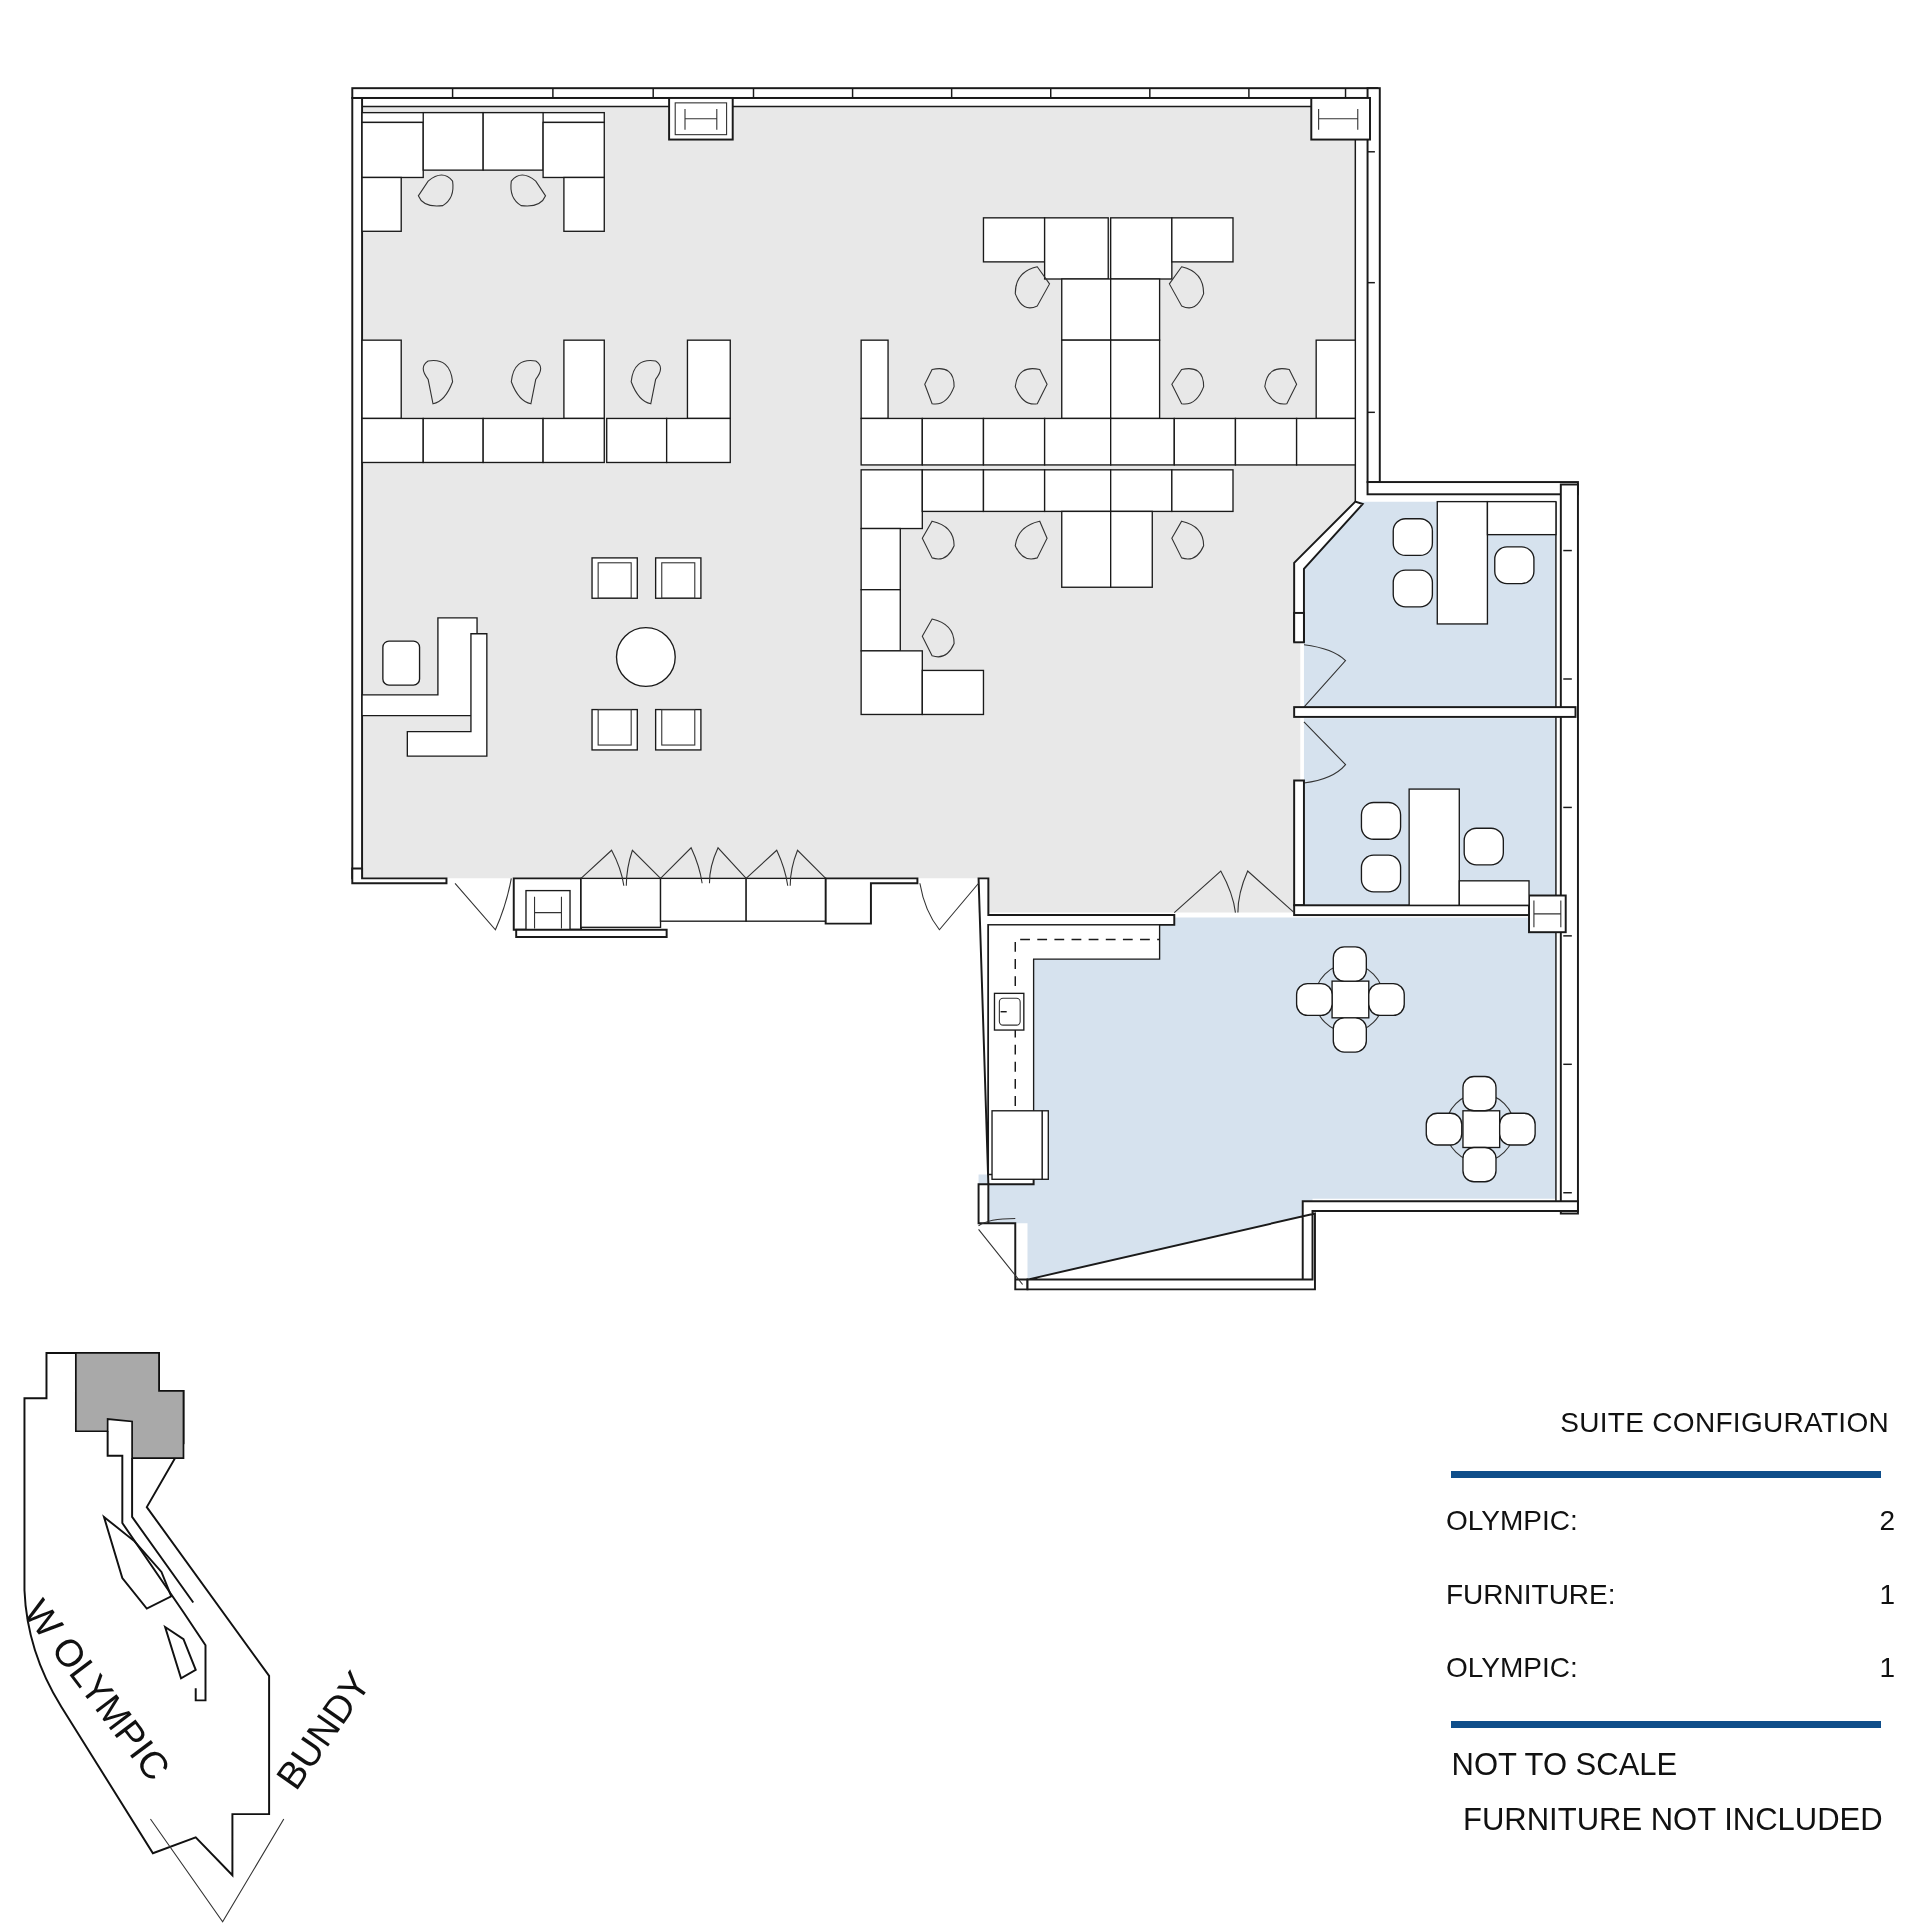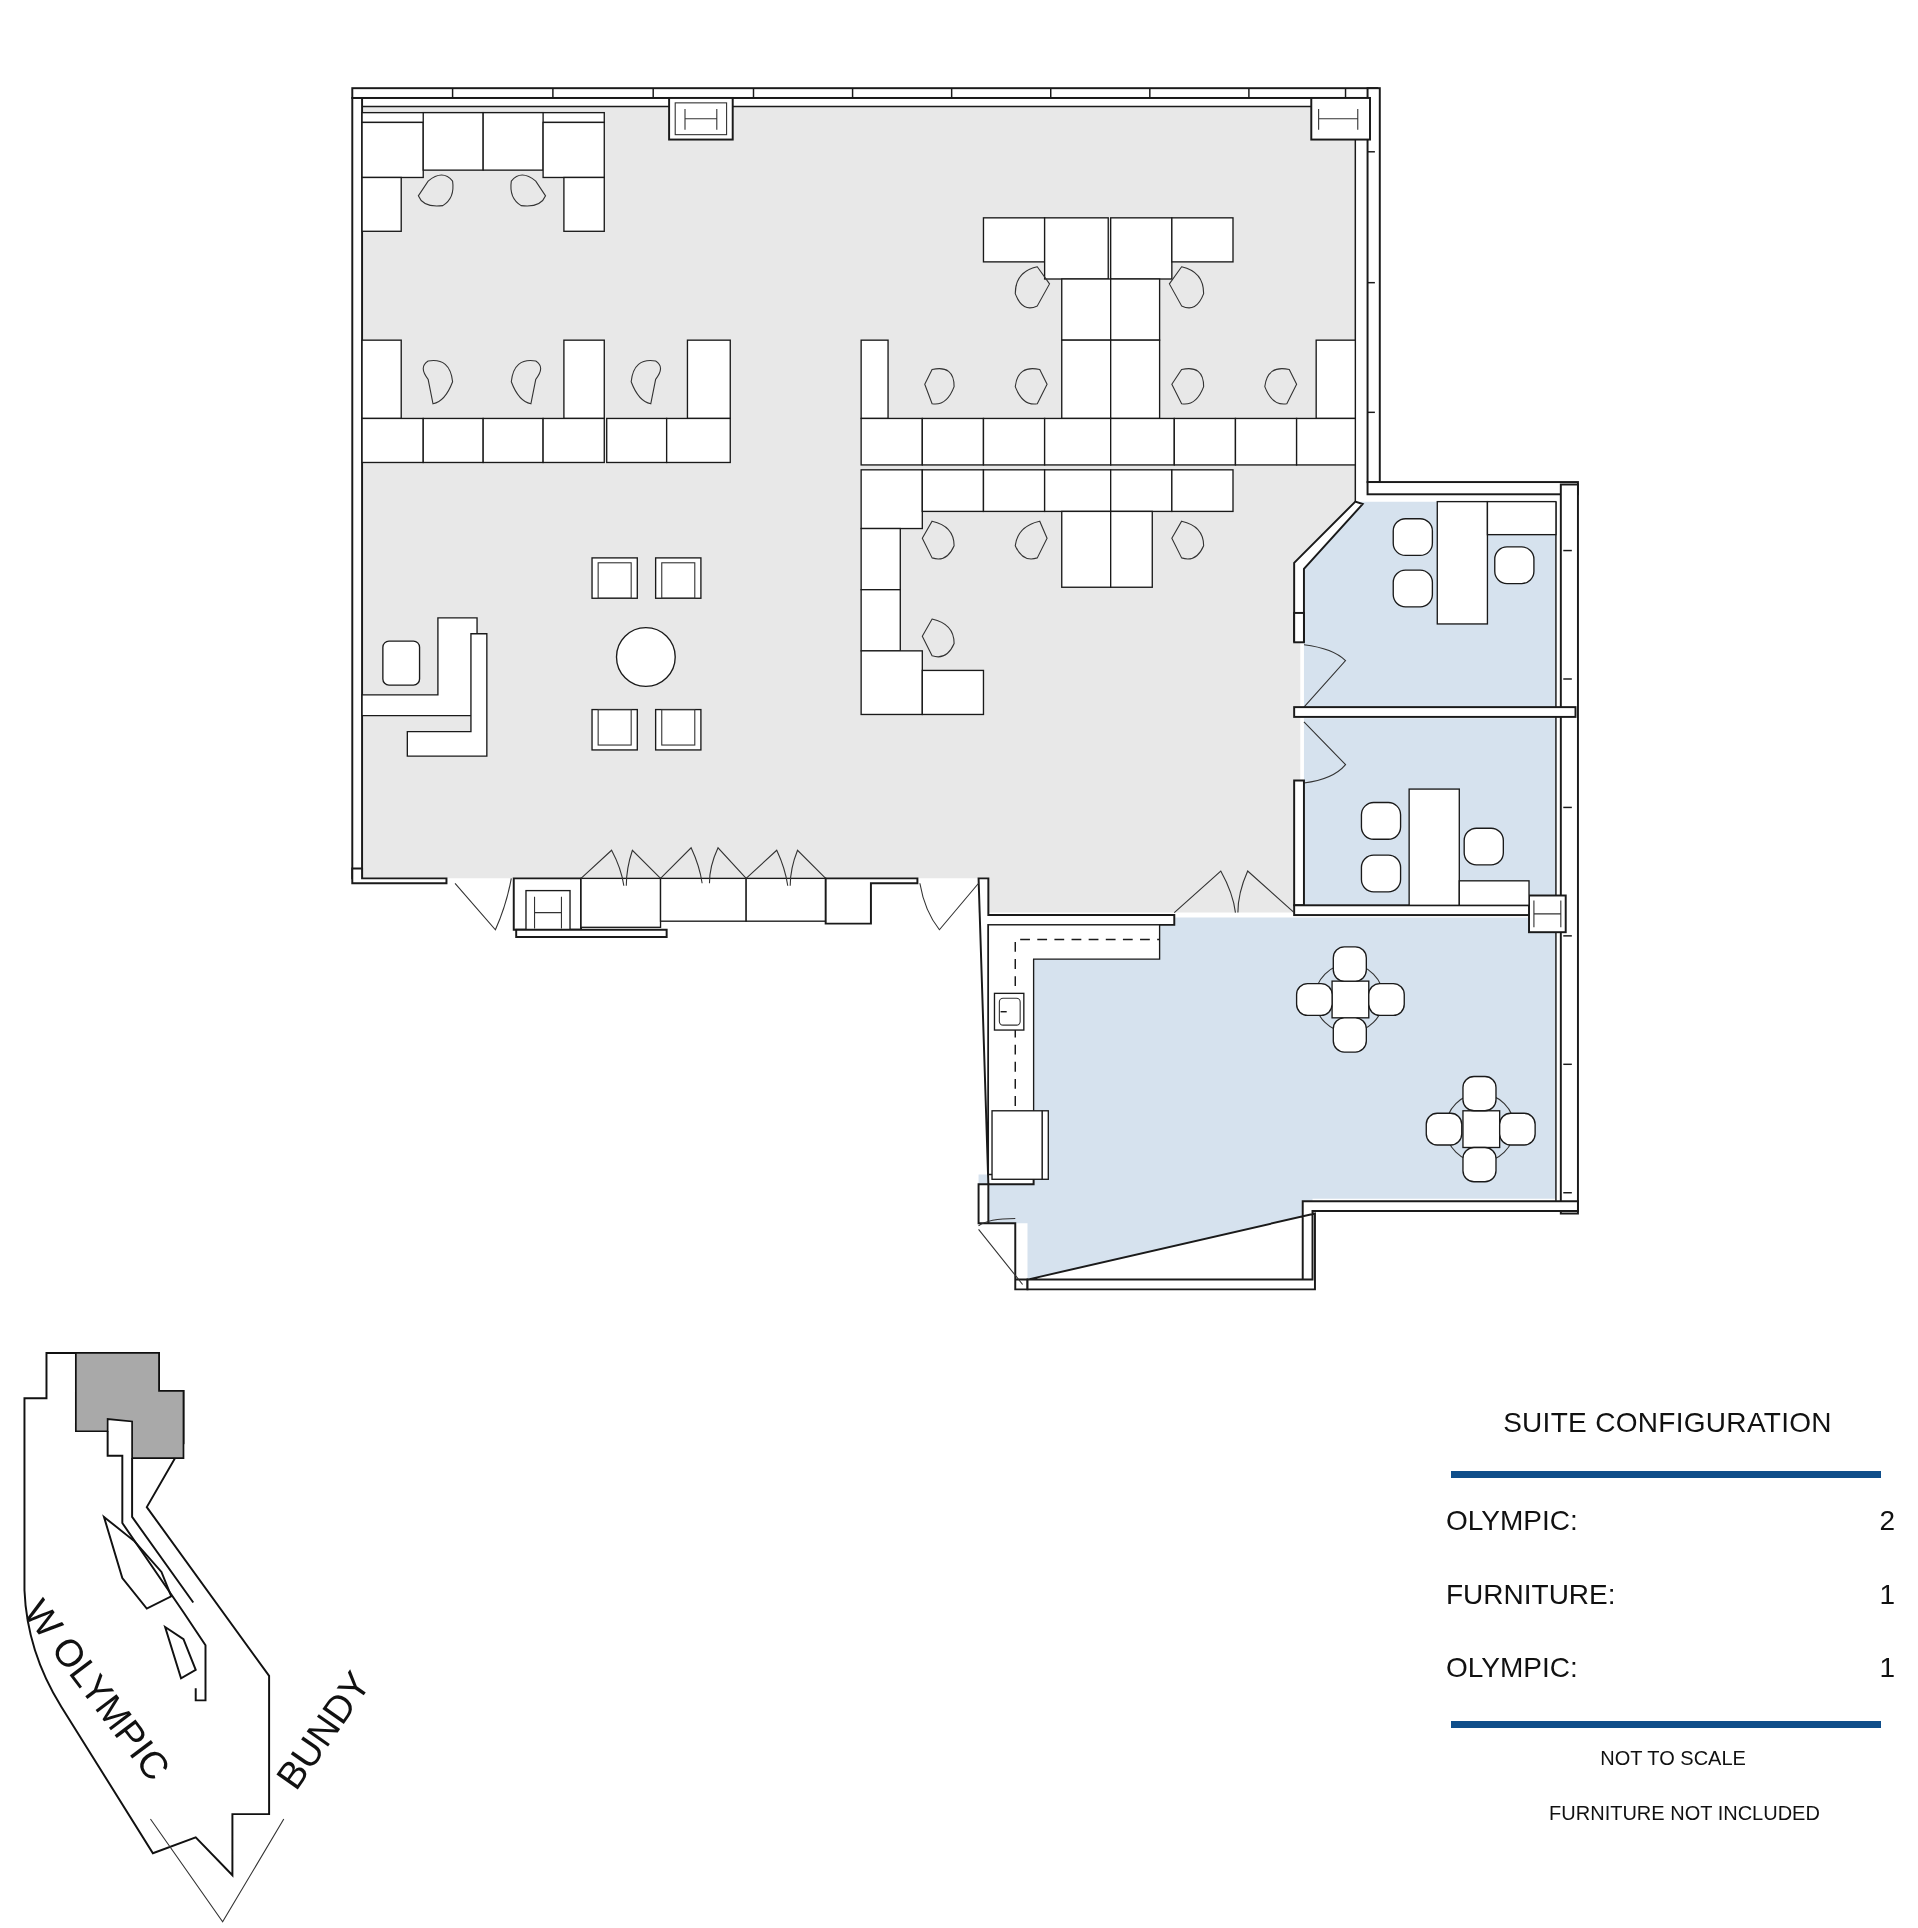--- a/index.html
+++ b/index.html
@@ -9,26 +9,26 @@
     .floor-blue { fill: #d6e2ee; }
     .wall { fill: #ffffff; stroke: #1a1a1a; stroke-width: 1.6; }
     .ln { fill: none; stroke: #1a1a1a; stroke-width: 1.2; }
     .thin { fill: none; stroke: #333; stroke-width: 0.9; }
     .furn { fill: #ffffff; stroke: #1a1a1a; stroke-width: 1.1; }
     .dash { fill: none; stroke: #1a1a1a; stroke-width: 1.2; stroke-dasharray: 8 6; }
     .key-gray { fill: #a9a9a9; stroke: #111; stroke-width: 1.4; }
     .key-out { fill: none; stroke: #111; stroke-width: 1.6; }
     .street-label { font-family: "Liberation Sans", sans-serif; font-size: 31px; fill: #111; }
     .legend { position: absolute; left: 1446px; top: 1394px; width: 452px; color: #111; }
-    .legend-title { position: absolute; left: 0; top: 13px; width: 443px; text-align: center; font-size: 28px; letter-spacing: 0.3px; }
+    .legend-title { position: absolute; left: 0; top: 13px; width: 443px; text-align: right; font-size: 28px; letter-spacing: 0.3px; }
     .legend-rule { position: absolute; left: 4.7px; width: 430px; height: 6.6px; background: #0f4e8a; }
     .legend-row { position: absolute; left: 0; width: 449px; font-size: 28px; }
     .legend-row .lbl { position: absolute; left: 0; top: 0; }
     .legend-row .val { position: absolute; right: 0; top: 0; }
-    .legend-note { position: absolute; left: 0; width: 443px; text-align: center; font-size: 20px; }
+    .legend-note { position: absolute; left: 0; width: 443px; font-size: 31px; }
   </style>
 </head>
 <body>
 
 <svg id="plan" viewBox="0 0 1568 1576" xmlns="http://www.w3.org/2000/svg">
 
   <g>
 
     <path class="floor-gray" d="M295 87 L1108 87 L1108 410 L1063 460 L1063 746 L960 746 L960 746 L800 746 L800 718 L675 718 L675 728 L420 728 L420 718 L295 718 Z"></path>
 

